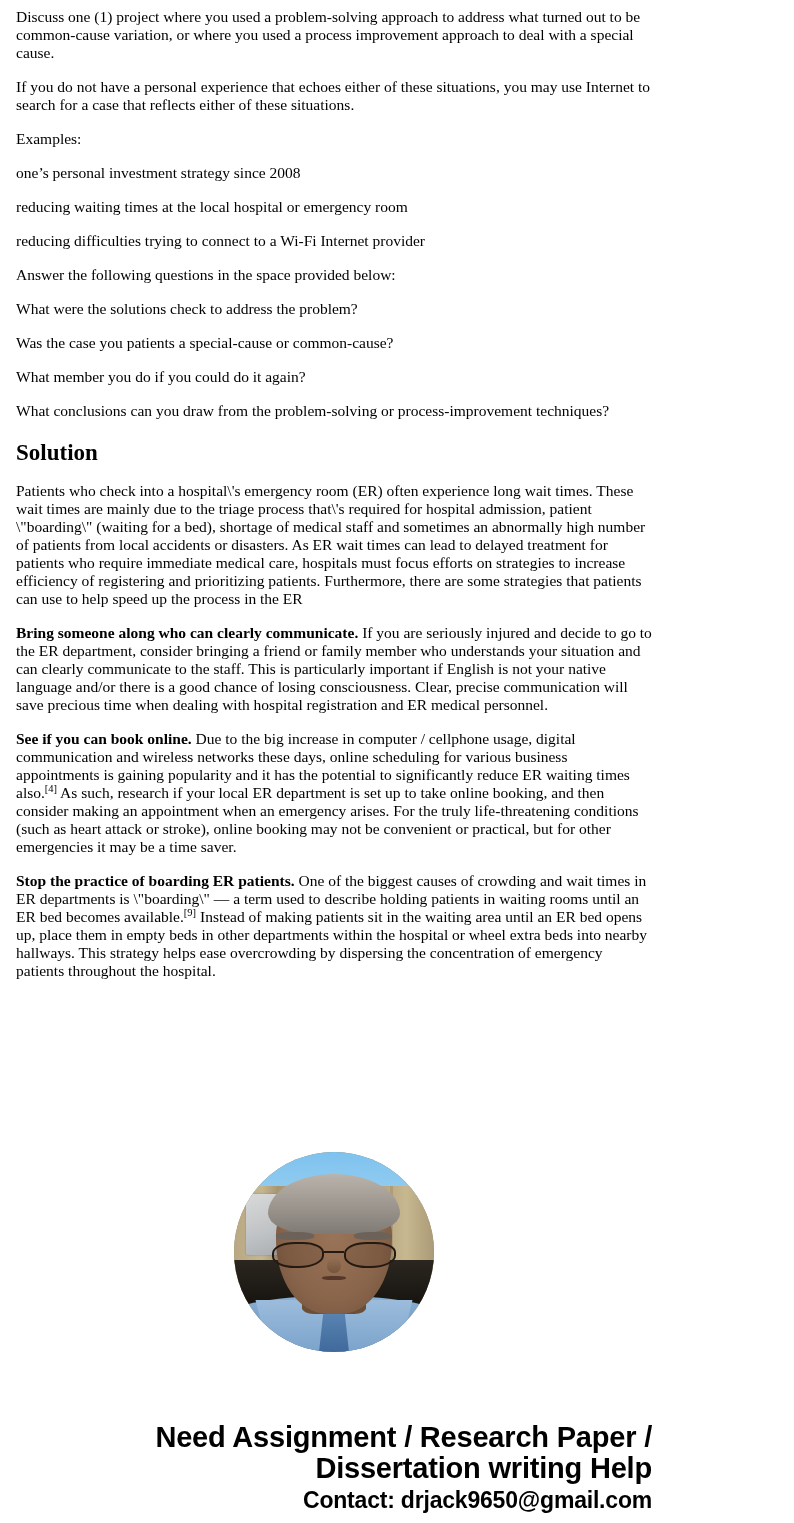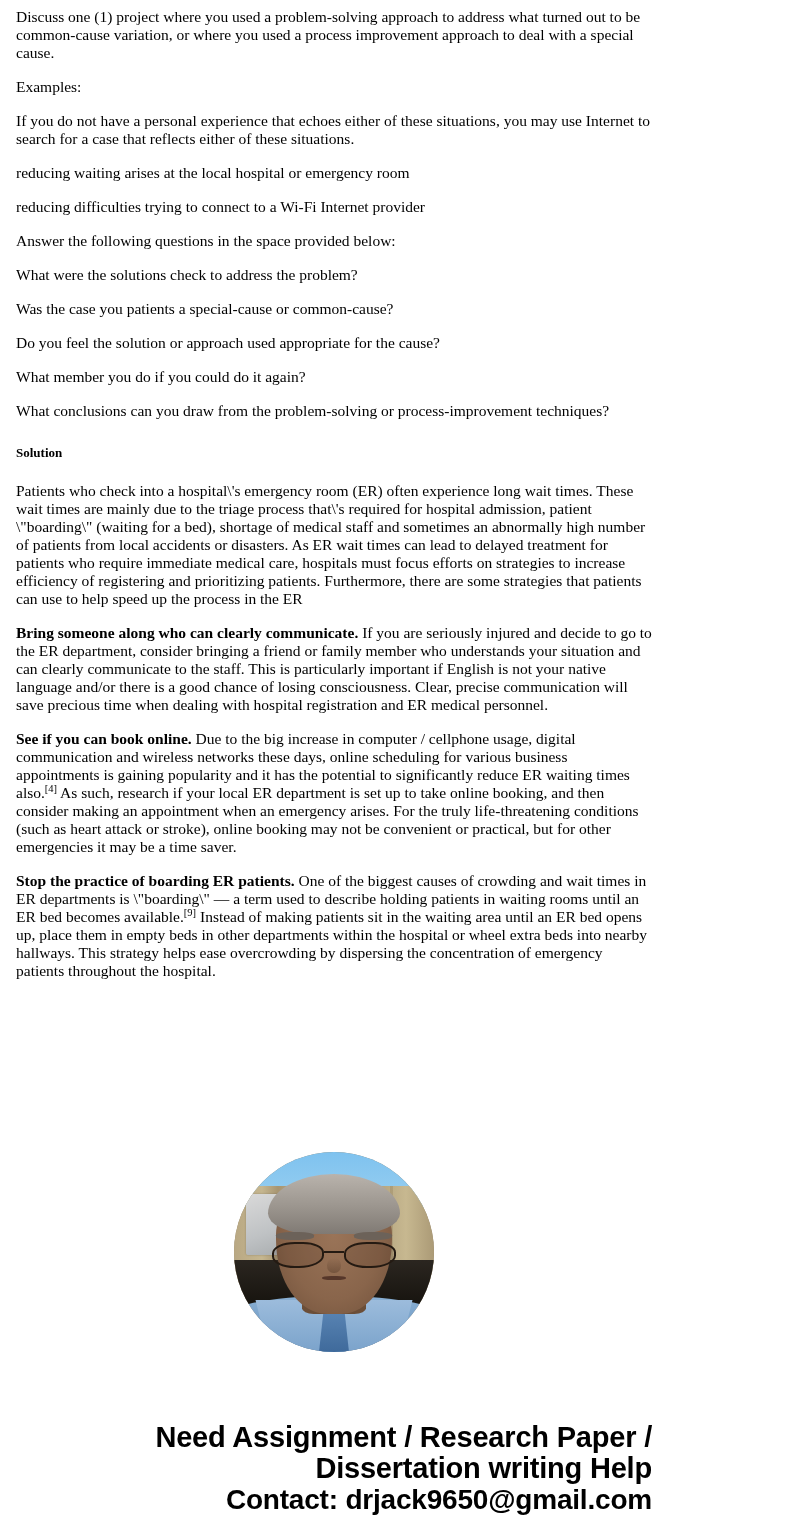--- a/index.html
+++ b/index.html
@@ -21,21 +21,21 @@
     position: relative;
   }
   .para {
     font-size: 15.5px;
     line-height: 18px;
     margin: 0 0 16px 0;
     text-align: left;
     color: #000;
   }
   .section-heading {
-    font-size: 13px;
+    font-size: 23px;
     line-height: 22px;
     font-weight: bold;
     margin: 22px 0 18px 0;
     color: #000;
     font-family: "Liberation Serif", "DejaVu Serif", serif;
   }
   .lead {
     font-weight: bold;
   }
   sup.cite {
@@ -205,39 +205,39 @@
     font-weight: bold;
     color: #000;
     padding-bottom: 24px;
   }
   .footer-line1 {
     font-size: 29px;
     line-height: 31px;
     letter-spacing: -0.2px;
   }
   .footer-line2 {
-    font-size: 28px;
+    font-size: 23px;
     line-height: 32px;
     letter-spacing: -0.2px;
   }
 </style>
 </head>
 <body>
 
 <div class="page">
 
   <p class="para">Discuss one (1) project where you used a problem-solving approach to address what turned out to be common-cause variation, or where you used a process improvement approach to deal with a special cause.</p>
+  <p class="para">If you do not have a personal experience that echoes either of these situations, you may use Internet to search for a case that reflects either of these situations.</p>
   <p class="para">Examples:</p>
-  <p class="para">If you do not have a personal experience that echoes either of these situations, you may use Internet to search for a case that reflects either of these situations.</p>
-  <p class="para">reducing waiting arises at the local hospital or emergency room</p>
+  <p class="para">one’s personal investment strategy since 2008</p>
+  <p class="para">reducing waiting times at the local hospital or emergency room</p>
   <p class="para">reducing difficulties trying to connect to a Wi-Fi Internet provider</p>
   <p class="para">Answer the following questions in the space provided below:</p>
   <p class="para">What were the solutions check to address the problem?</p>
   <p class="para">Was the case you patients a special-cause or common-cause?</p>
-  <p class="para">Do you feel the solution or approach used appropriate for the cause?</p>
   <p class="para">What member you do if you could do it again?</p>
   <p class="para">What conclusions can you draw from the problem-solving or process-improvement techniques?</p>
 
   <h2 class="section-heading">Solution</h2>
 
   <p class="para">Patients who check into a hospital\'s emergency room (ER) often experience long wait times. These wait times are mainly due to the triage process that\'s required for hospital admission, patient \"boarding\" (waiting for a bed), shortage of medical staff and sometimes an abnormally high number of patients from local accidents or disasters. As ER wait times can lead to delayed treatment for patients who require immediate medical care, hospitals must focus efforts on strategies to increase efficiency of registering and prioritizing patients. Furthermore, there are some strategies that patients can use to help speed up the process in the ER</p>
 
   <p class="para">
     <span class="lead">Bring someone along who can clearly communicate.</span><span> If you are seriously injured and decide to go to the ER department, consider bringing a friend or family member who understands your situation and can clearly communicate to the staff. This is particularly important if English is not your native language and/or there is a good chance of losing consciousness. Clear, precise communication will save precious time when dealing with hospital registration and ER medical personnel.</span><sup class="cite"></sup><span></span>
   </p>

